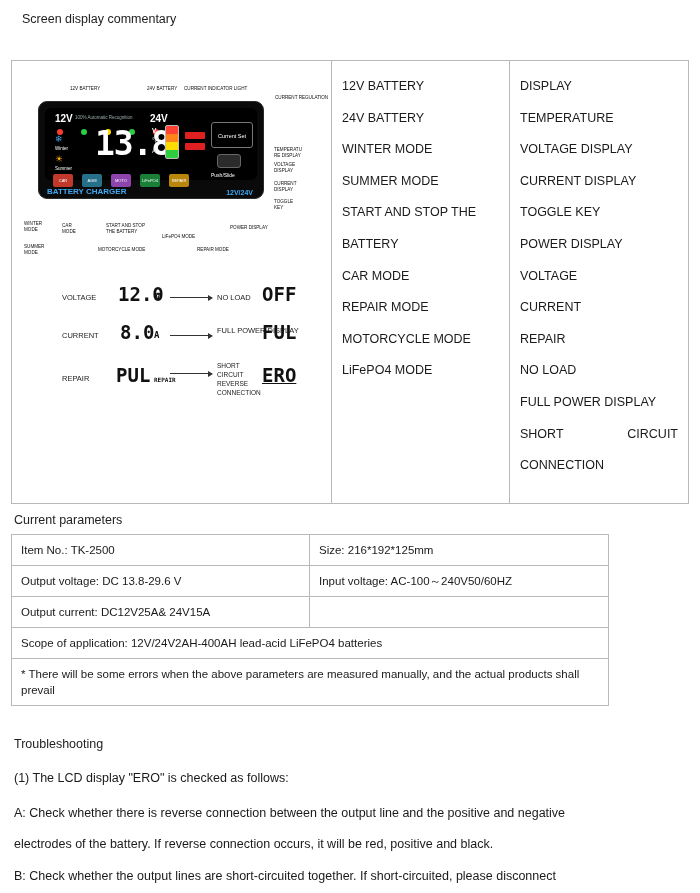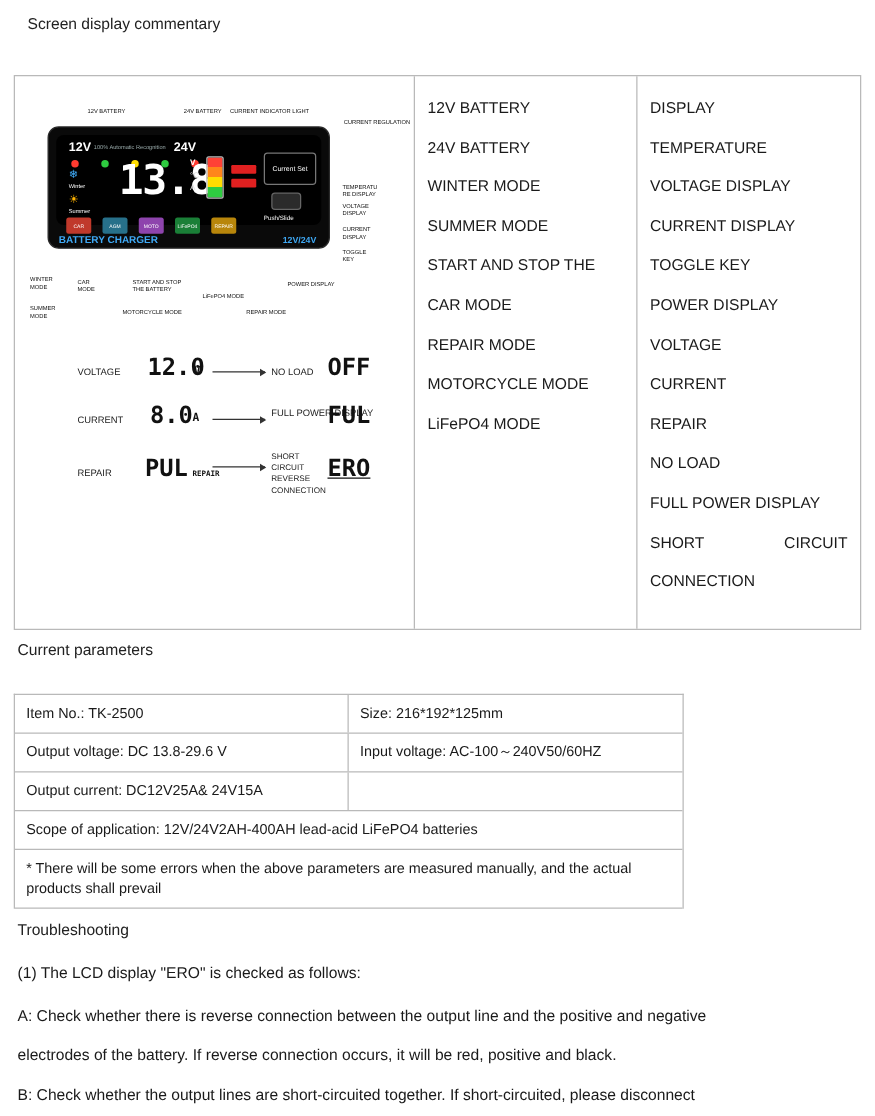--- a/index.html
+++ b/index.html
@@ -74,21 +74,21 @@
   .charger .bezel {
     position: absolute; left: 6px; top: 6px; right: 6px; bottom: 18px;
     border-radius: 6px;
     background: #000;
   }
   .lbl-12v {
     position: absolute; left: 16px; top: 11px;
     color: #fff; font-size: 10px; font-weight: bold;
   }
   .lbl-24v {
-    position: absolute; left: 100px; top: 11px;
+    position: absolute; left: 111px; top: 11px;
     color: #fff; font-size: 10px; font-weight: bold; text-align: center;
   }
   .lbl-auto {
     position: absolute; left: 36px; top: 13px;
     color: #9aa; font-size: 4.5px;
   }
   .lcdnum {
     position: absolute; left: 56px; top: 22px;
     color: #fff; font-size: 33px; font-weight: bold;
     letter-spacing: -1px;
@@ -185,22 +185,22 @@
   .arrow:after {
     content: ""; position: absolute; right: -1px; top: -2.5px;
     border-left: 5px solid #333;
     border-top: 3px solid transparent;
     border-bottom: 3px solid transparent;
   }
 
   
   .params {
     position: absolute;
-    left: 11px; top: 555px;
-    width: 536px;
+    left: 11px; top: 534px;
+    width: 598px;
     border: 1px solid #b9b9b9;
     border-bottom: none;
     font-size: 11.5px;
   }
   .prow { display: flex; border-bottom: 1px solid #b9b9b9; }
   .pcell {
     padding: 7px 9px;
     line-height: 16px;
   }
   .pcell.half { width: 50%; }
@@ -319,20 +319,21 @@
 
       </div>
     </div>
 
     <div class="col-terms">
       <div class="term">12V BATTERY</div>
       <div class="term">24V BATTERY</div>
       <div class="term">WINTER  MODE</div>
       <div class="term">SUMMER MODE</div>
       <div class="term">START  AND  STOP  THE</div>
+      <div class="term">BATTERY</div>
       <div class="term">CAR MODE</div>
       <div class="term">REPAIR MODE</div>
       <div class="term">MOTORCYCLE MODE</div>
       <div class="term">LiFePO4 MODE</div>
     </div>
 
     <div class="col-terms2">
       <div class="term">DISPLAY</div>
       <div class="term">TEMPERATURE</div>
       <div class="term">VOLTAGE DISPLAY</div>

